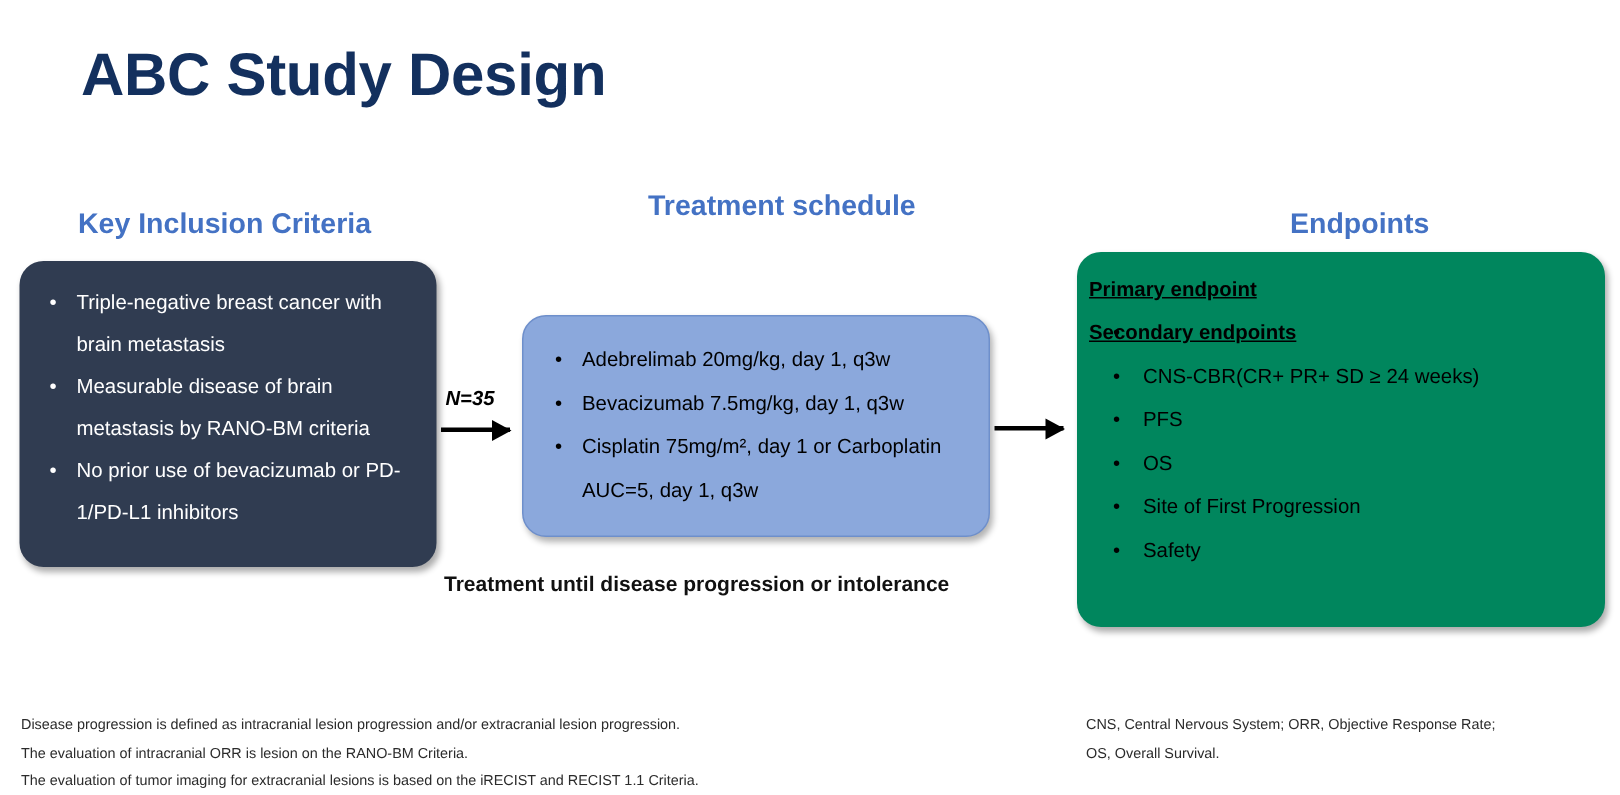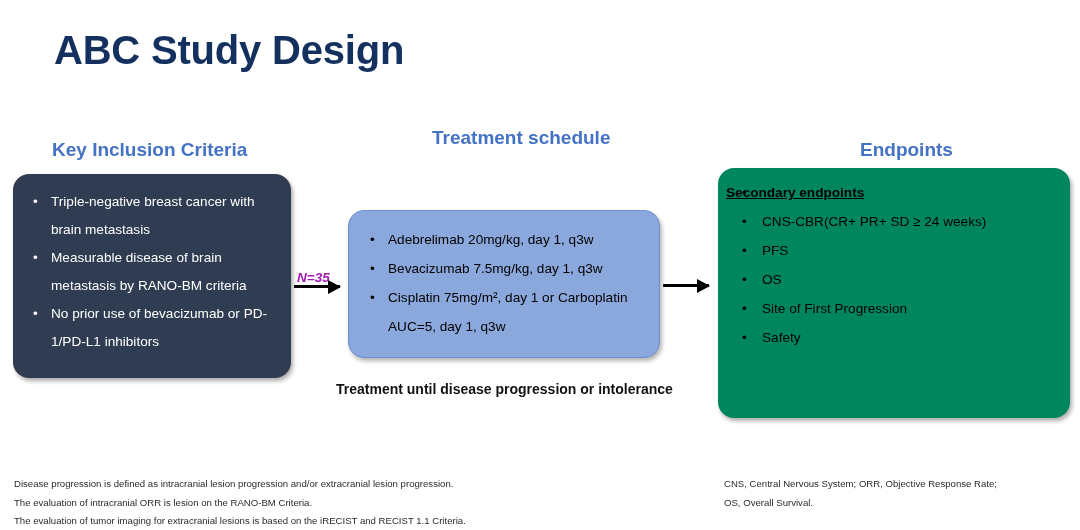--- a/index.html
+++ b/index.html
@@ -156,38 +156,37 @@
     border-top: 7px solid transparent;
     border-bottom: 7px solid transparent;
     border-left: 13px solid #000000;
   }
   .arrow-1 { left: 294px; top: 285px; width: 46px; }
   .arrow-2 { left: 663px; top: 284px; width: 46px; }
 
   .n-label {
     position: absolute;
     left: 297px;
-    top: 270px;
+    top: 258px;
     font-size: 13.5px;
     font-weight: bold;
     font-style: italic;
-    color: #a21caf;
+    color: #000000;
     white-space: nowrap;
   }
 
   
   .treatment-caption {
     position: absolute;
     left: 296px;
     top: 381px;
     font-size: 14px;
     font-weight: bold;
     color: #111111;
     white-space: nowrap;
-    margin-left: 40px;
   }
 
   
   .footnote {
     position: absolute;
     font-size: 9.6px;
     color: #2B2B2B;
     line-height: 18.5px;
     margin-top: 20px;
   }
@@ -250,20 +249,21 @@
   </div>
 
   <div class="treatment-caption">Treatment until disease progression or intolerance</div>
 
   <div class="arrow arrow-2">
     <span class="head"></span>
   </div>
 
   <div class="box box-endpoints">
     <div class="endpoints-text">
+      <div class="subhead">Primary endpoint</div>
       <ul class="blist">
         <li>
           <span class="bullet">•</span>
         </li>
       </ul>
       <div class="subhead">Secondary endpoints</div>
       <ul class="blist">
         <li>
           <span class="bullet">•</span>
           <span>CNS-CBR(CR+ PR+ SD ≥ 24 weeks)</span>

